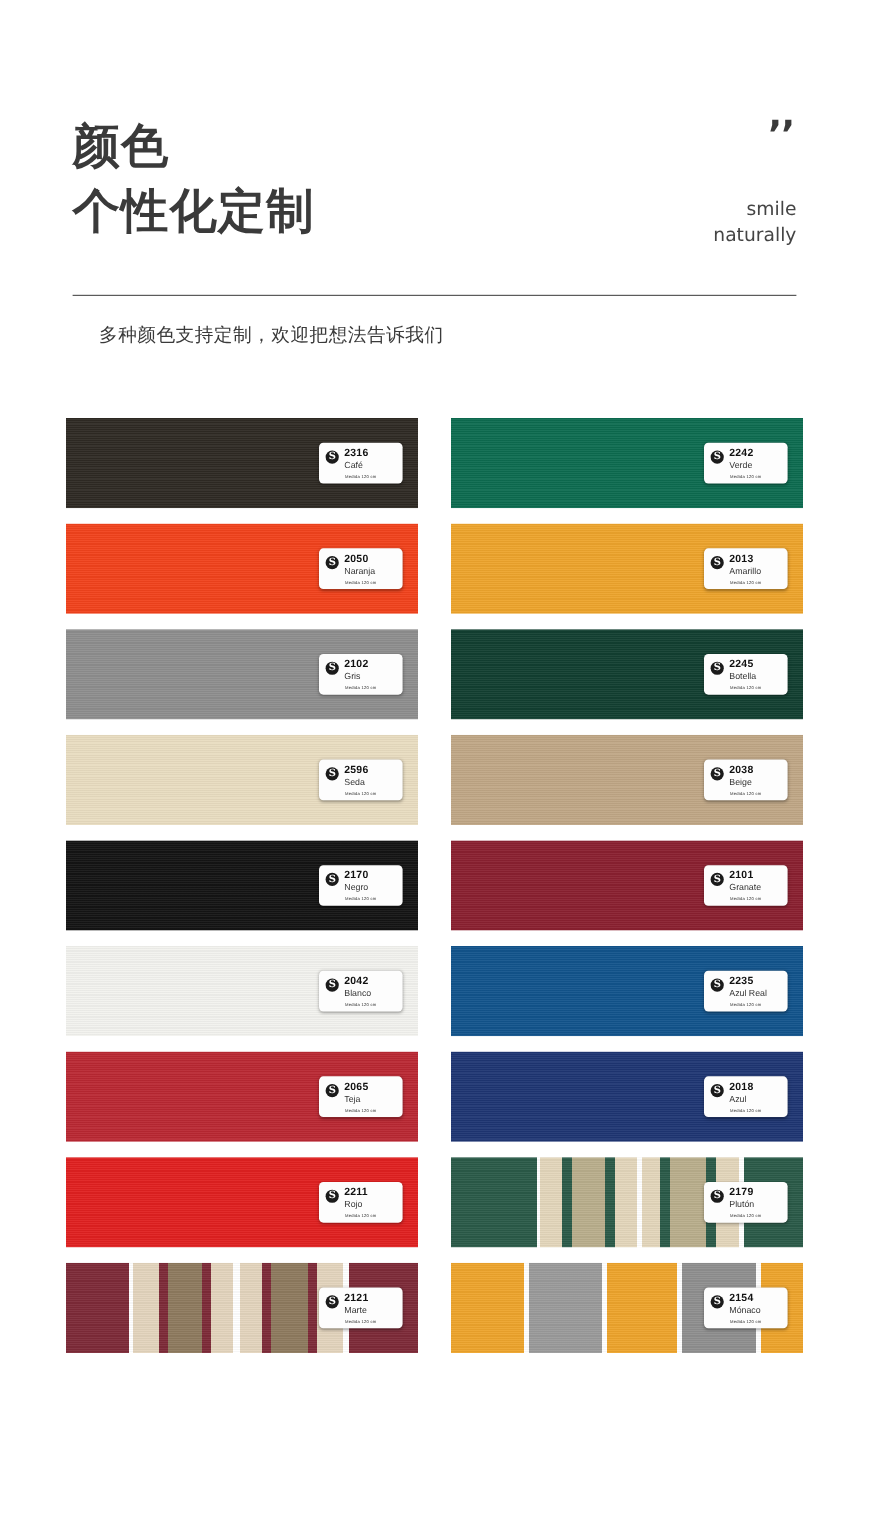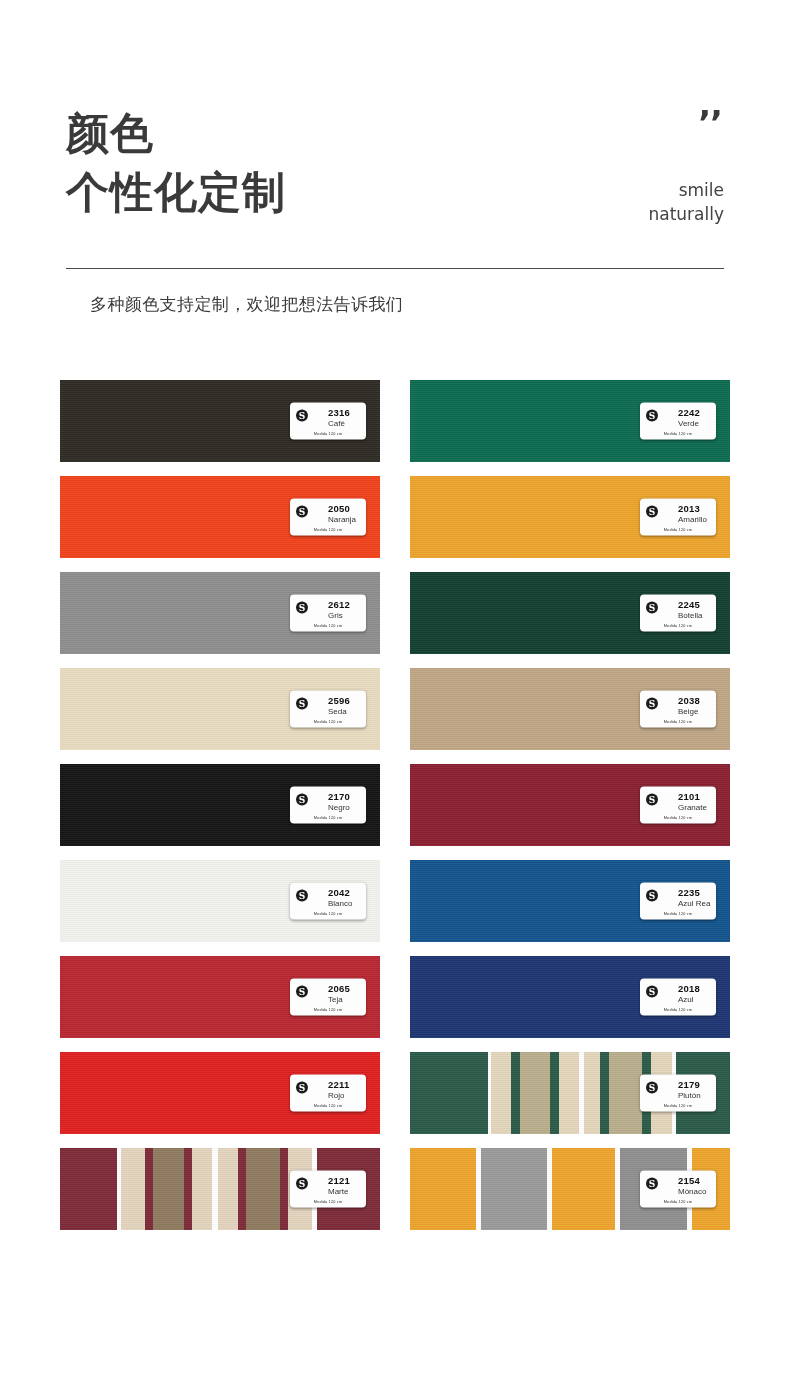--- a/index.html
+++ b/index.html
@@ -144,21 +144,21 @@
     font-size: 9px;
     font-weight: bold;
     line-height: 12px;
     text-align: center;
     flex: 0 0 auto;
     margin-top: 2px;
     font-family: "DejaVu Serif", serif;
   }
 
   .tag-text {
-    margin-left: 20px;
+    margin-left: 5px;
     flex: 1 1 auto;
     min-width: 0;
   }
 
   .tag-code {
     font-size: 9.5px;
     font-weight: bold;
     color: #111111;
     line-height: 1.15;
     letter-spacing: 0.2px;
@@ -252,21 +252,21 @@
             <div class="tag-name">Amarillo</div>
           </div>
           <div class="tag-meta">Medida 120 cm</div>
         </div>
       </div>
       <div class="swatch">
         <div class="swatch-fabric" style="background:#8e8e8e;"></div>
         <div class="swatch-tag">
           <div class="tag-logo">S</div>
           <div class="tag-text">
-            <div class="tag-code">2612</div>
+            <div class="tag-code">2102</div>
             <div class="tag-name">Gris</div>
           </div>
           <div class="tag-meta">Medida 120 cm</div>
         </div>
       </div>
       <div class="swatch">
         <div class="swatch-fabric" style="background:#123f31;"></div>
         <div class="swatch-tag">
           <div class="tag-logo">S</div>
           <div class="tag-text">

